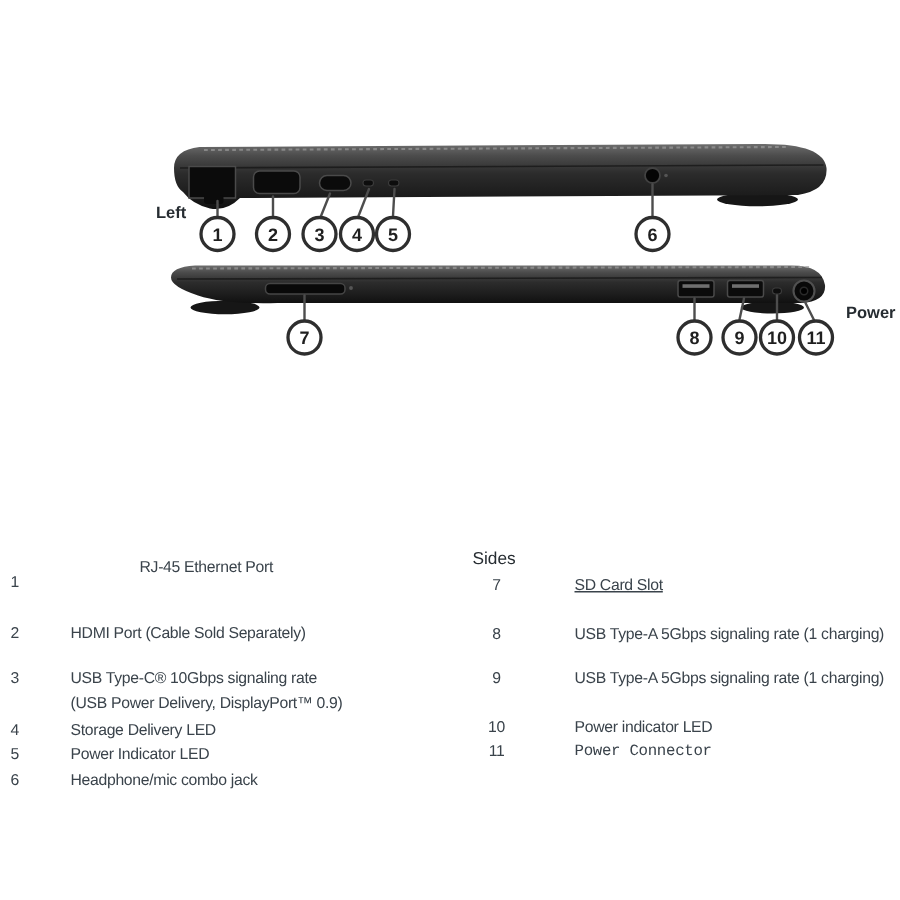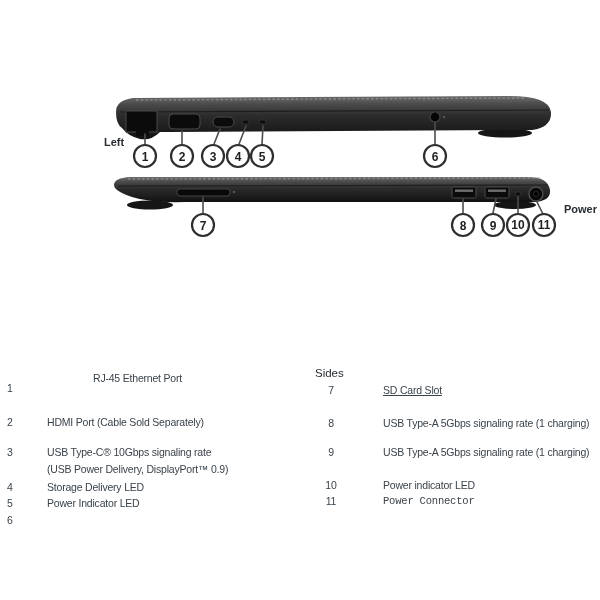--- a/index.html
+++ b/index.html
@@ -145,20 +145,21 @@
   <span class="lg" style="left:47px;top:446px;">USB Type-C® 10Gbps signaling rate</span>
   <span class="lg" style="left:47px;top:463px;">(USB Power Delivery, DisplayPort™ 0.9)</span>
 
   <span class="lg" style="left:7px;top:481px;">4</span>
   <span class="lg" style="left:47px;top:481px;">Storage Delivery LED</span>
 
   <span class="lg" style="left:7px;top:497px;">5</span>
   <span class="lg" style="left:47px;top:497px;">Power Indicator LED</span>
 
   <span class="lg" style="left:7px;top:514px;">6</span>
+  <span class="lg" style="left:47px;top:514px;">Headphone/mic combo jack</span>
 
   <span class="lg" style="left:320px;top:384px;width:22px;text-align:center;">7</span>
   <span class="lg" style="left:383px;top:384px;text-decoration:underline;">SD Card Slot</span>
 
   <span class="lg" style="left:320px;top:417px;width:22px;text-align:center;">8</span>
   <span class="lg" style="left:383px;top:417px;">USB Type-A 5Gbps signaling rate (1 charging)</span>
 
   <span class="lg" style="left:320px;top:446px;width:22px;text-align:center;">9</span>
   <span class="lg" style="left:383px;top:446px;">USB Type-A 5Gbps signaling rate (1 charging)</span>
 

